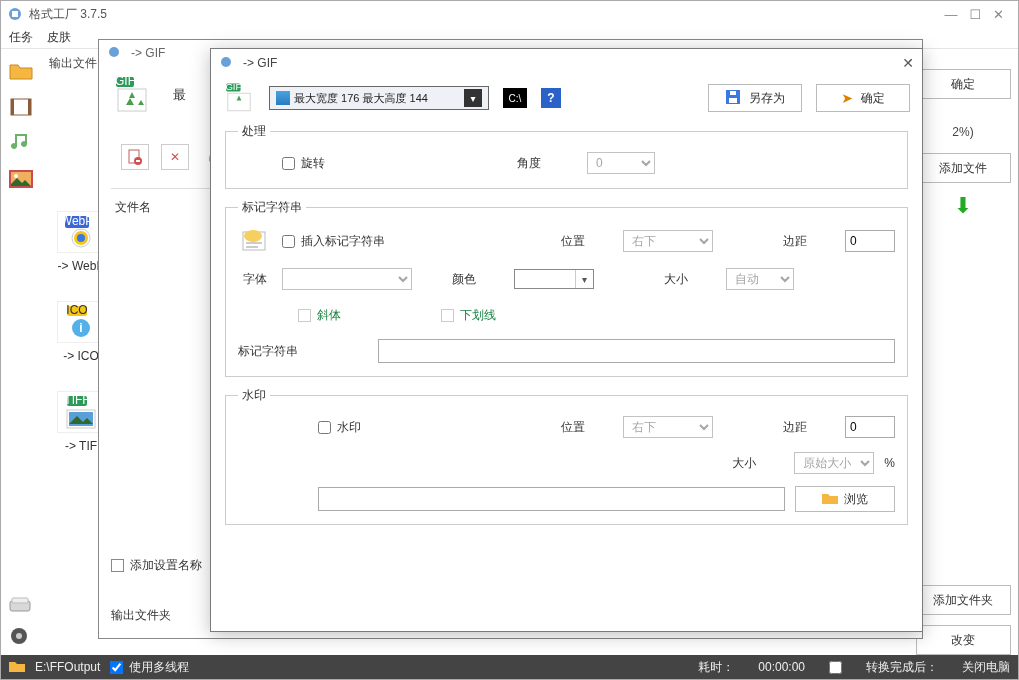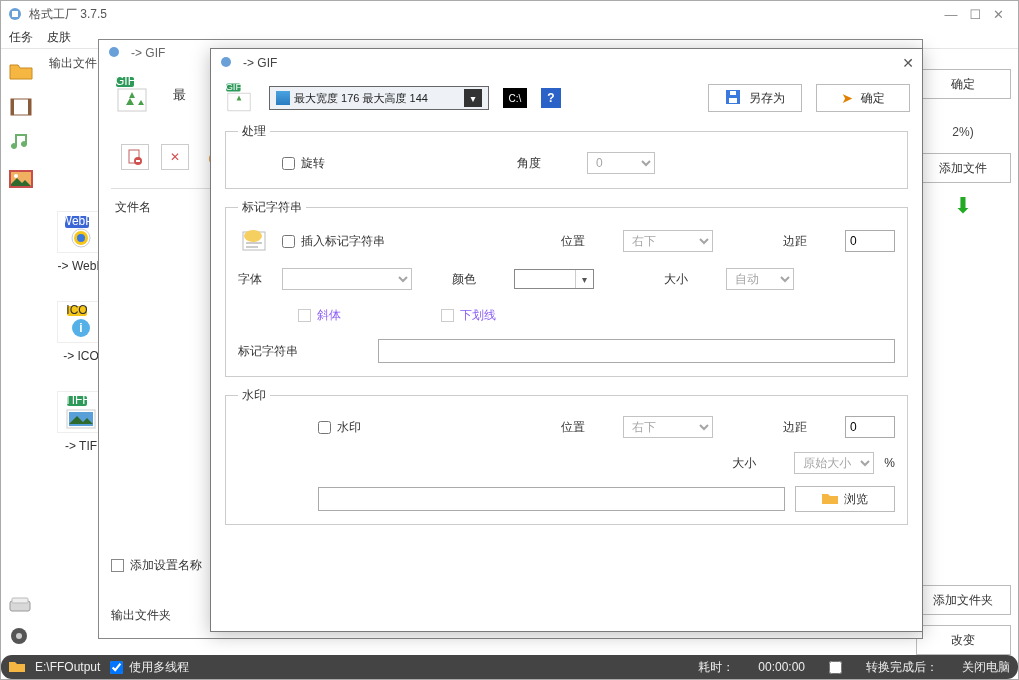--- a/index.html
+++ b/index.html
@@ -26,21 +26,21 @@
 .format-icons { position:absolute; left: -5px; top: 160px; width: 90px; display:flex; flex-direction:column; gap: 28px; }
 .format-item { display:flex; flex-direction:column; align-items:center; gap:6px; }
 .format-iconbox { width: 48px; height: 42px; display:flex; align-items:center; justify-content:center; border:1px solid #eee; background:#fff; }
 .format-label { color:#333; }
 
 .right-col { width: 110px; display:flex; flex-direction:column; align-items:center; padding-top: 18px; gap: 10px; }
 .btn-std { width: 95px; height: 30px; border:1px solid #bbb; background:#fff; display:flex; align-items:center; justify-content:center; color:#333; }
 .pct-label { color:#444; margin-bottom:4px; }
 .down-arrow { font-size:22px; color:#2a2; }
 
-.statusbar { position:absolute; bottom:0; left:0; right:0; height:24px; background:#444; color:#eee; display:flex; align-items:center; padding:0 8px; gap:10px; font-size:11px;border-radius:11px; }
+.statusbar { position:absolute; bottom:0; left:0; right:0; height:24px; background:#444; color:#eee; display:flex; align-items:center; padding:0 8px; gap:10px; font-size:11px; }
 .statusbar .right { margin-left:auto; display:flex; align-items:center; gap:24px; }
 
 
 .mid-window { position:absolute; left:98px; top:39px; width:825px; height:600px; background:#fff; border:1px solid #888; }
 .mid-titlebar { height:26px; display:flex; align-items:center; padding:0 8px; color:#666; }
 .mid-titlebar .icon { width:16px; height:16px; margin-right:8px; }
 .mid-body { padding: 8px 12px; }
 .mid-iconrow { display:flex; align-items:flex-start; gap: 20px; }
 .gif-big-icon { width:42px; height:42px; display:flex; align-items:center; justify-content:center; }
 
@@ -72,21 +72,21 @@
 
 .dlg-body { padding: 0 14px 10px 14px; height: calc(100% - 70px); overflow:hidden; }
 fieldset { border:1px solid #ccc; margin-bottom:10px; padding:10px 12px 12px 12px; }
 legend { padding:0 4px; color:#333; }
 .row { display:flex; align-items:center; gap:10px; margin-bottom:10px; min-height:26px;}
 .row:last-child { margin-bottom:0;}
 .lbl { width:52px; color:#333; }
 .lbl-wide { width:90px; color:#333;}
 .chk-wrap { display:flex; align-items:center; gap:6px;}
 .chk-wrap input { width:13px; height:13px; }
-.chk-disabled { color:#8b5cf6; }
+.chk-disabled { color:#15803d; }
 .chk-disabled .checkbox { border-color:#ccc; }
 input[type=text].num { width:50px; height:22px; border:1px solid #aaa; padding:0 4px; text-align:left;}
 select.sel { height:22px; border:1px solid #aaa; background:#fff; padding:0 4px; min-width:68px;}
 .color-swatch { width:80px; height:20px; border:1px solid #888; background:#fff; display:flex; align-items:center; justify-content:flex-end; }
 .color-swatch .arrow{ width:18px; height:18px; display:flex;align-items:center;justify-content:center; font-size:10px; color:#555; border-left:1px solid #ccc;}
 .section-icon { width:34px; height:30px; display:flex; align-items:center; justify-content:center; font-size:20px; }
 
 .watermark-textinput { flex:1; height:24px; border:1px solid #aaa; }
 .browse-row { display:flex; align-items:center; gap:10px;}
 .browse-input { flex:1; height:24px; border:1px solid #aaa; }
@@ -365,21 +365,21 @@
             <span>插入标记字符串</span>
           </span>
         <div class="flex-spacer"></div>
         <span class="lbl">位置</span>
         <select class="sel" disabled="" style="width:90px;"><option>右下</option></select>
         <div style="width:50px;"></div>
         <span class="lbl">边距</span>
         <input type="text" class="num" value="0" style="">
       </div>
       <div class="row">
-        <span class="lbl" style="width:34px;">字体</span>
+        <span class="lbl" style="width:34px;text-align:center;">字体</span>
         <select class="sel" disabled="" style="width:130px;"><option></option></select>
         <div style="width:20px;"></div>
         <span class="lbl">颜色</span>
         <div class="color-swatch">
             <span class="arrow">▾</span>
           </div>
         <div style="width:50px;"></div>
         <span class="lbl">大小</span>
         <select class="sel" disabled="" style="width:60px;"><option>自动</option></select>
       </div>

